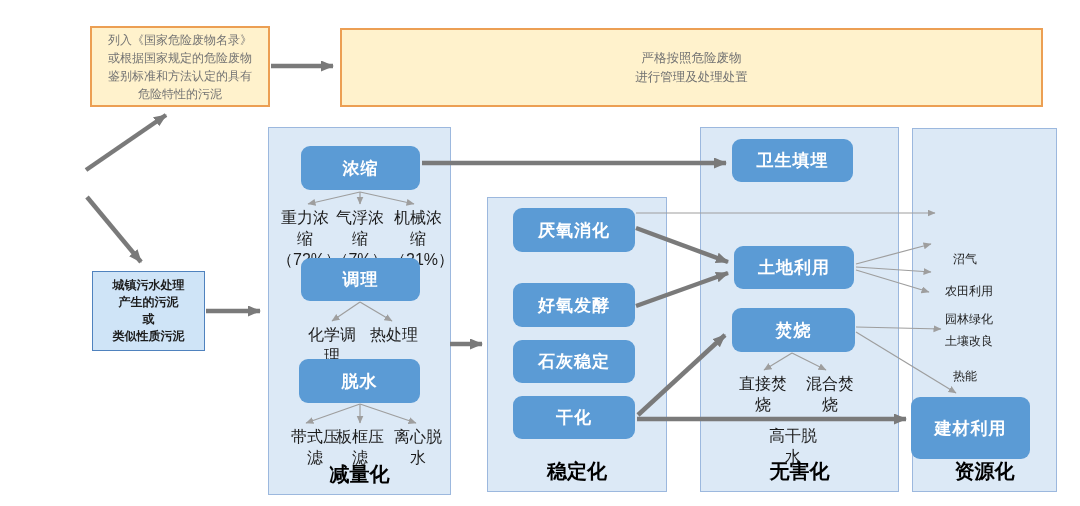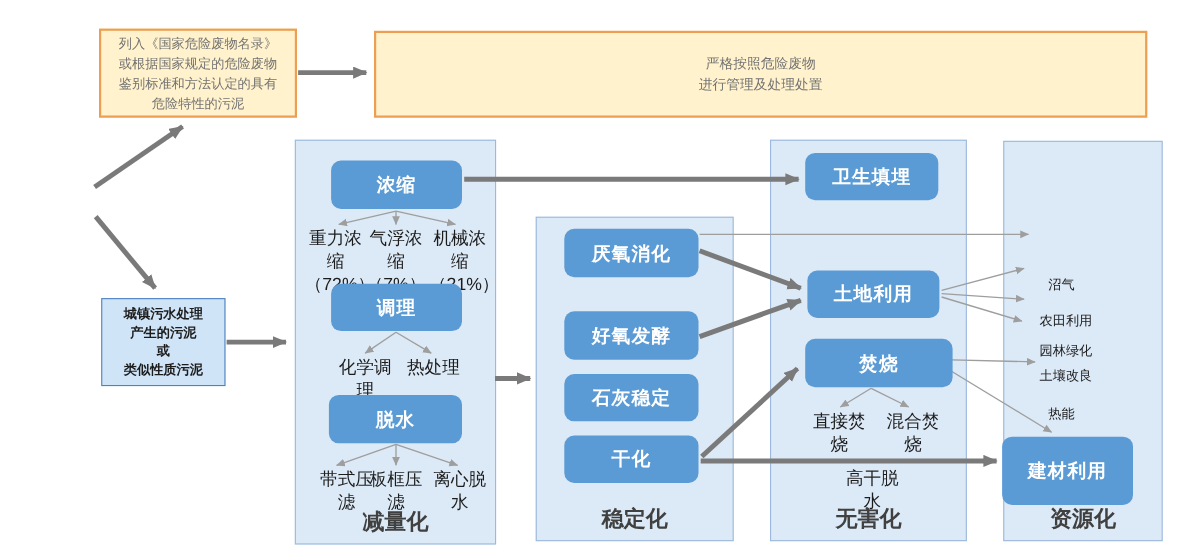--- a/index.html
+++ b/index.html
@@ -1,20 +1,20 @@
 <!DOCTYPE html>
 <html><head>
 <meta charset="utf-8">
 <style>
   html,body{margin:0;padding:0;background:#ffffff;}
   .canvas{position:relative;width:1080px;height:506px;background:#ffffff;
           font-family:"Liberation Sans","DejaVu Sans",sans-serif;overflow:hidden;}
   .panel{position:absolute;background:#DCE9F6;border:1px solid #9CB8DE;z-index:1;}
   .stage-label{position:absolute;left:0;right:0;bottom:6px;text-align:center;
-               font-size:20px;font-weight:bold;color:#404040;z-index:3;}
+               font-size:20px;font-weight:bold;color:#000000;z-index:3;}
   .node{position:absolute;background:#5B9BD5;border-radius:9px;color:#ffffff;
         font-weight:bold;font-size:17px;letter-spacing:1px;display:flex;
         align-items:center;justify-content:center;z-index:3;}
   .sub{position:absolute;font-size:16px;color:#1c1c1c;text-align:center;
        white-space:pre-line;line-height:1.3;z-index:3;}
   .out{position:absolute;font-size:12px;color:#1c1c1c;white-space:nowrap;z-index:3;margin-top:45px;}
   .cream{position:absolute;background:#FFF2CC;border:2px solid #EC9F53;
          display:flex;align-items:center;justify-content:center;text-align:center;
          white-space:pre-line;color:#737373;z-index:3;box-sizing:border-box;}
   .hazard{font-size:12px;line-height:1.5;}
@@ -32,21 +32,21 @@
 <body>
 
 <div class="canvas">
 
   <div class="panel" style="left:268px;top:127px;width:181px;height:366px;">
     <div class="stage-label">减量化</div>
   </div>
   <div class="panel" style="left:487px;top:197px;width:178px;height:293px;">
     <div class="stage-label">稳定化</div>
   </div>
-  <div class="panel" style="left:700px;top:127px;width:177px;height:363px;">
+  <div class="panel" style="left:700px;top:127px;width:177px;height:363px;padding-left:20px;">
     <div class="stage-label">无害化</div>
   </div>
   <div class="panel" style="left:900px;top:128px;width:143px;height:362px;margin-left:12px;">
     <div class="stage-label">资源化</div>
   </div>
 
   <svg class="arrows" width="1080" height="506" viewBox="0 0 1080 506">
     <defs>
       <marker id="mBig" markerUnits="userSpaceOnUse" markerWidth="14" markerHeight="12" refX="12" refY="5.5" orient="auto">
         <path d="M0,0 L13,5.5 L0,11 z" fill="#7A7A7A"></path>
@@ -117,21 +117,21 @@
   <div class="sub" style="left:332px;top:427px;width:56px;">板框压滤</div>
   <div class="sub" style="left:390px;top:427px;width:56px;">离心脱水</div>
 
   <div class="node" style="left:513px;top:208px;width:122px;height:44px;">厌氧消化</div>
   <div class="node" style="left:513px;top:283px;width:122px;height:44px;">好氧发酵</div>
   <div class="node" style="left:513px;top:340px;width:122px;height:43px;">石灰稳定</div>
   <div class="node" style="left:513px;top:396px;width:122px;height:43px;">干化</div>
 
   <div class="node" style="left:732px;top:139px;width:121px;height:43px;">卫生填埋</div>
   <div class="node" style="left:734px;top:246px;width:120px;height:43px;">土地利用</div>
-  <div class="node" style="left:732px;top:308px;width:134px;height:44px;">焚烧</div>
+  <div class="node" style="left:732px;top:308px;width:123px;height:44px;">焚烧</div>
   <div class="sub" style="left:735px;top:374px;width:56px;">直接焚烧</div>
   <div class="sub" style="left:802px;top:374px;width:56px;">混合焚烧</div>
   <div class="sub" style="left:765px;top:426px;width:56px;">高干脱水</div>
 
   <div class="out" style="left:953px;top:206px;">沼气</div>
   <div class="out" style="left:945px;top:238px;">农田利用</div>
   <div class="out" style="left:945px;top:266px;">园林绿化</div>
   <div class="out" style="left:945px;top:288px;">土壤改良</div>
   <div class="out" style="left:953px;top:323px;">热能</div>
   <div class="out" style="left:945px;top:356px;">碳化利用</div>

